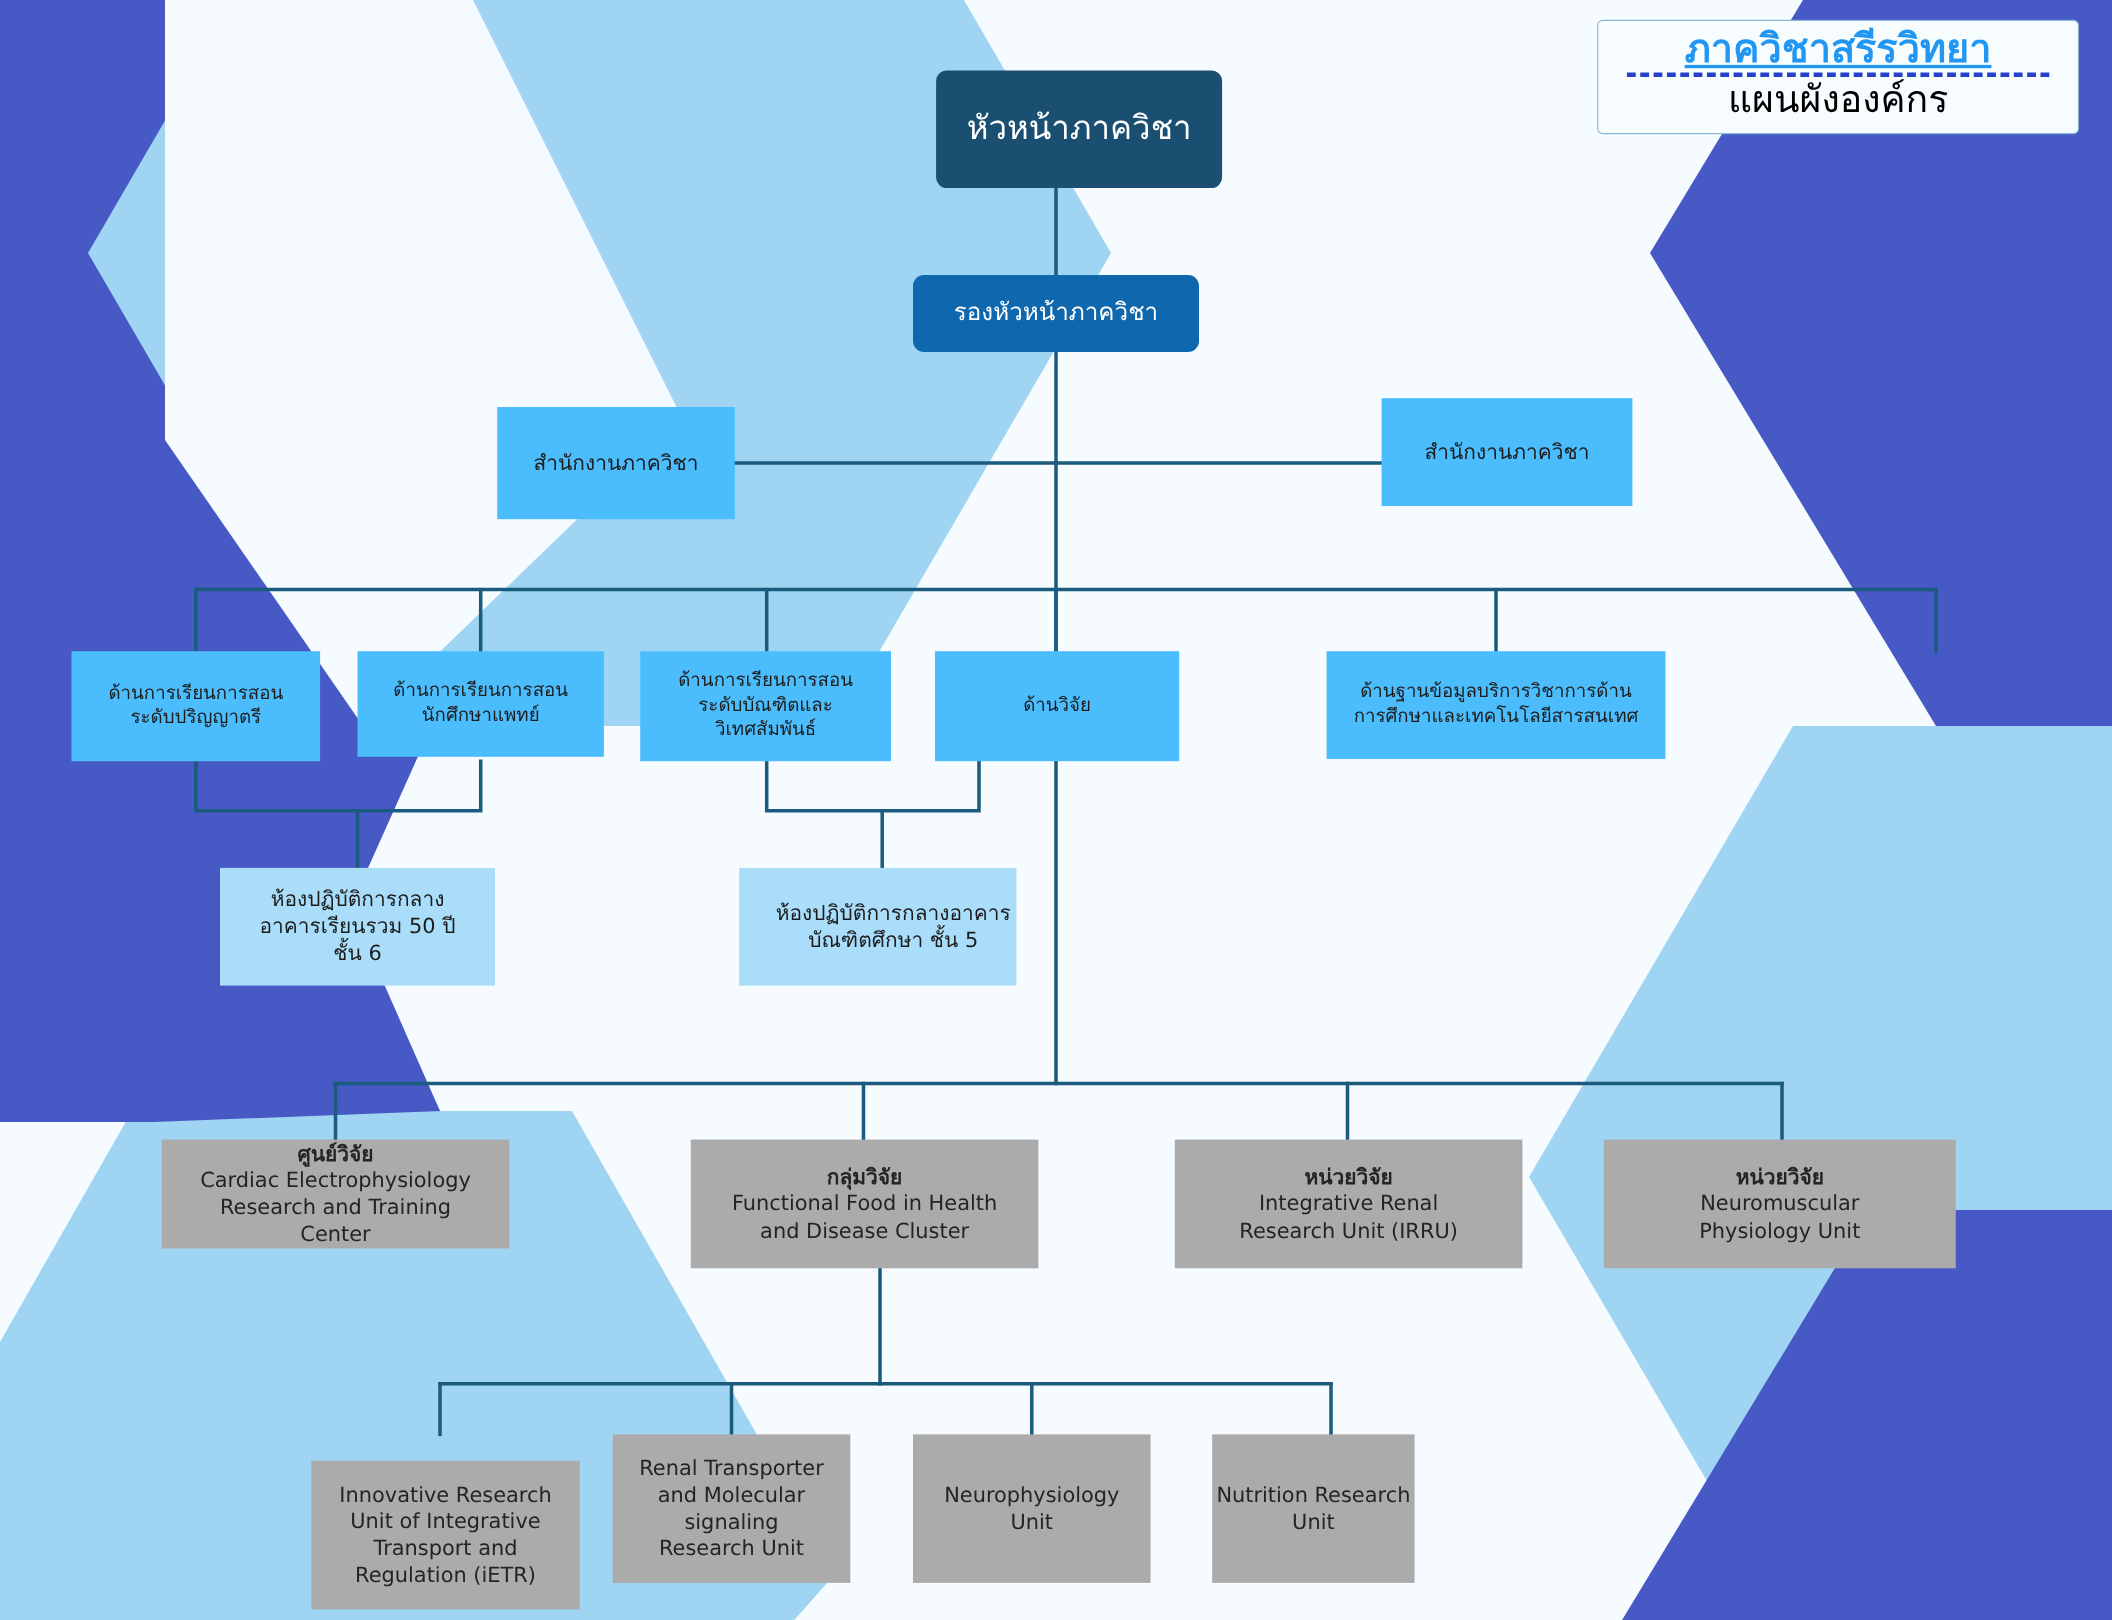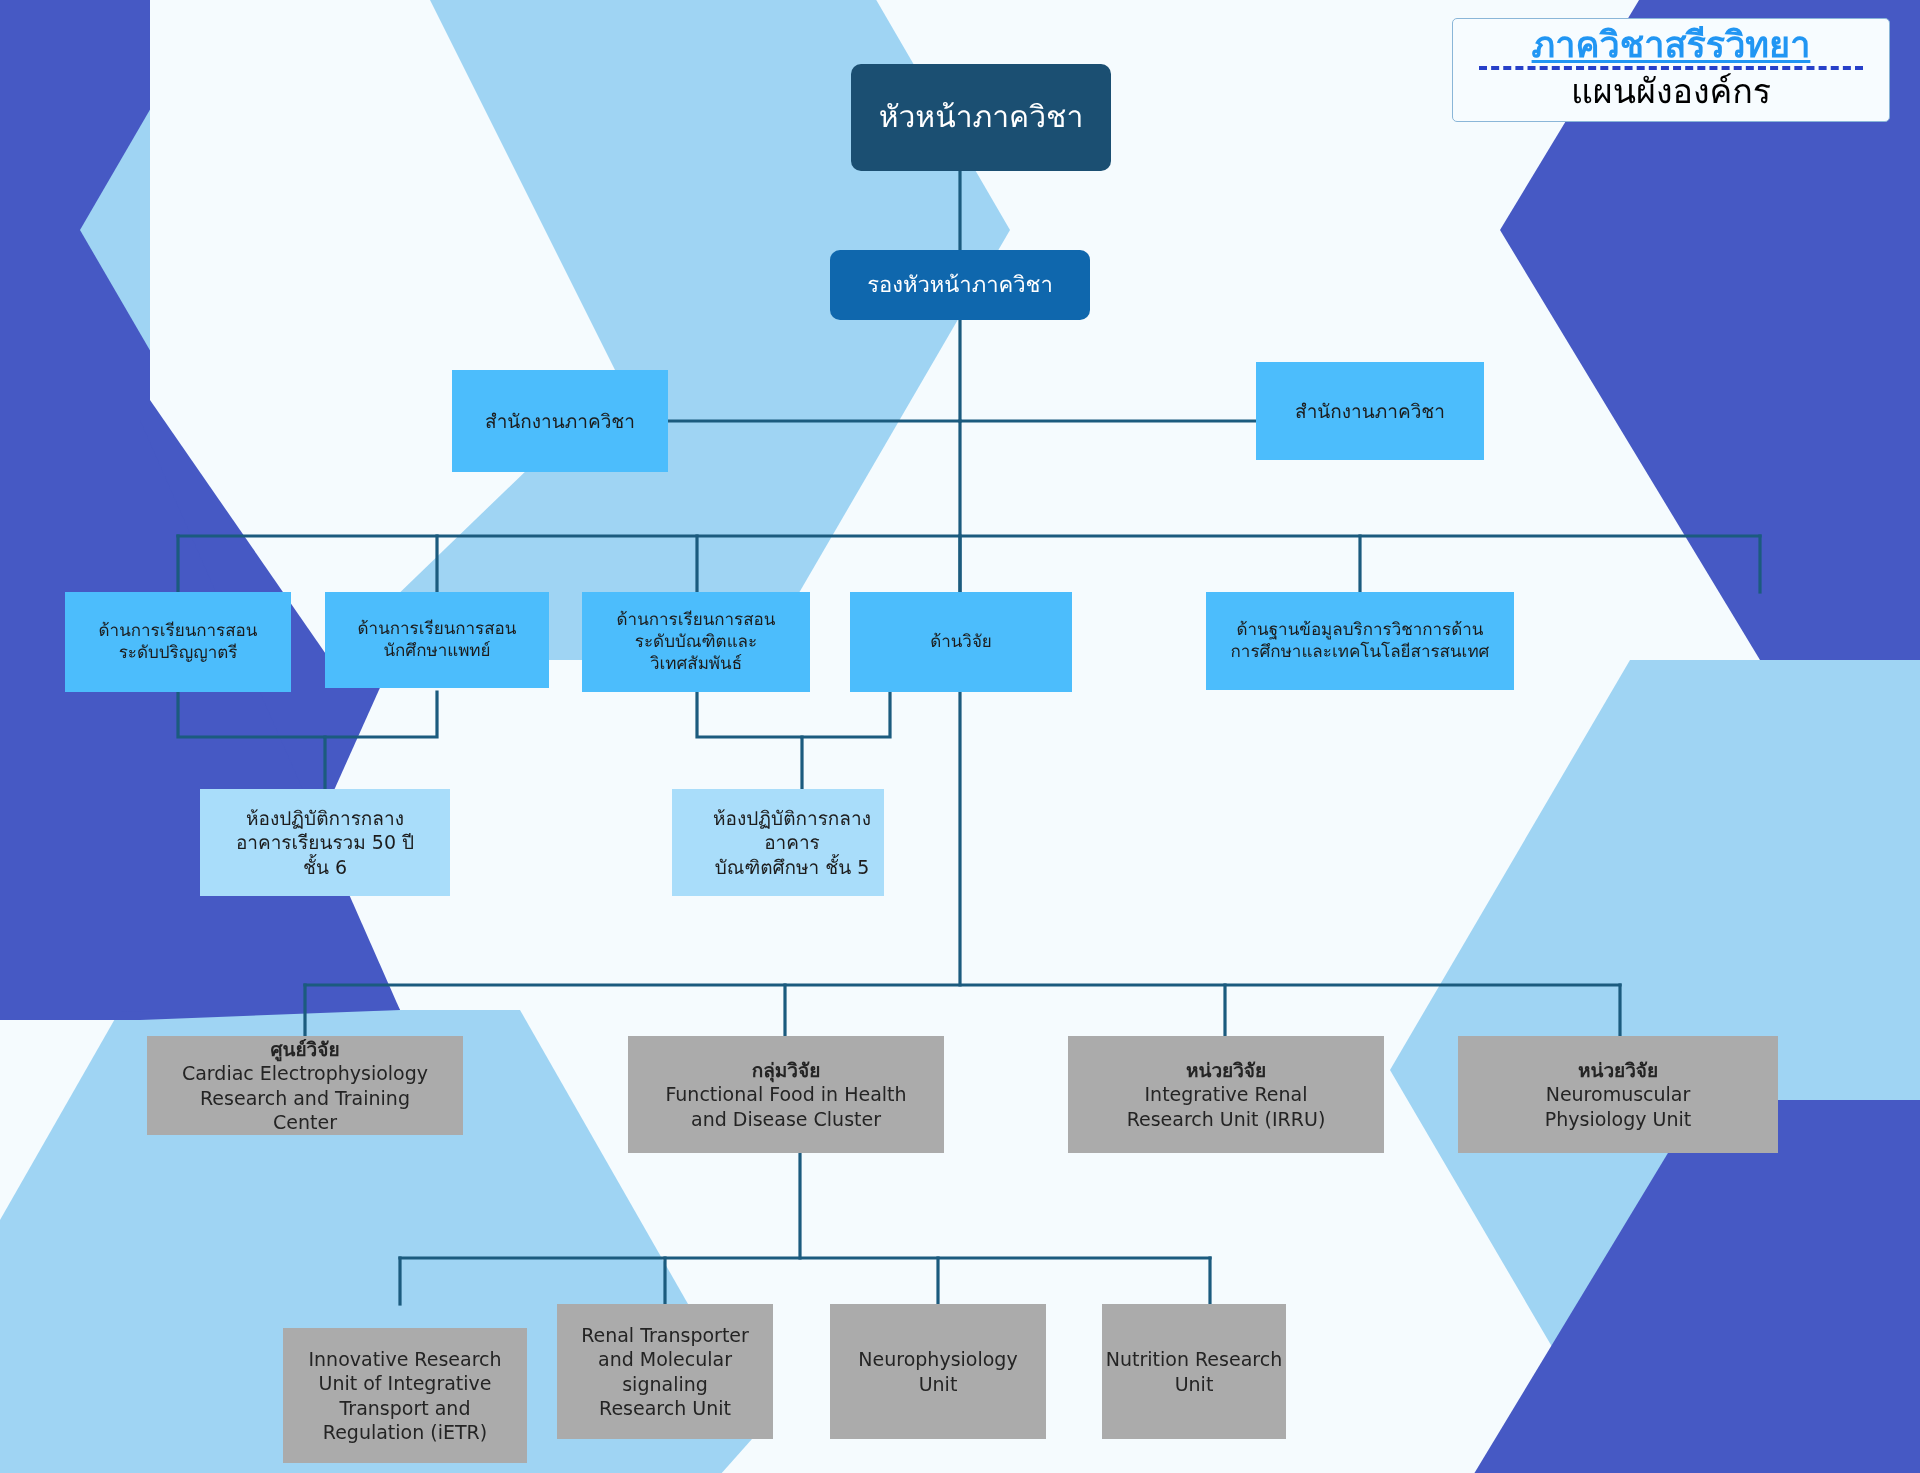--- a/index.html
+++ b/index.html
@@ -238,21 +238,21 @@
     <span class="ln">การศึกษาและเทคโนโลยีสารสนเทศ</span>
   </div>
 
 
   <div class="node node-lab" style="left:200px; top:789px; width:250px; height:107px;">
     <span class="ln">ห้องปฏิบัติการกลาง</span>
     <span class="ln">อาคารเรียนรวม 50 ปี</span>
     <span class="ln">ชั้น 6</span>
   </div>
 
-  <div class="node node-lab" style="left:672px; top:789px; width:212px; height:107px;padding-left:28px;">
+  <div class="node node-lab" style="left:672px; top:789px; width:252px; height:107px;padding-left:28px;">
     <span class="ln">ห้องปฏิบัติการกลางอาคาร</span>
     <span class="ln">บัณฑิตศึกษา ชั้น 5</span>
   </div>
 
   <div class="node node-grey" style="left:147px; top:1036px; width:316px; height:99px;">
     <span class="title-th">ศูนย์วิจัย</span>
     <span class="ln">Cardiac Electrophysiology</span>
     <span class="ln">Research and Training</span>
     <span class="ln">Center</span>
   </div>

